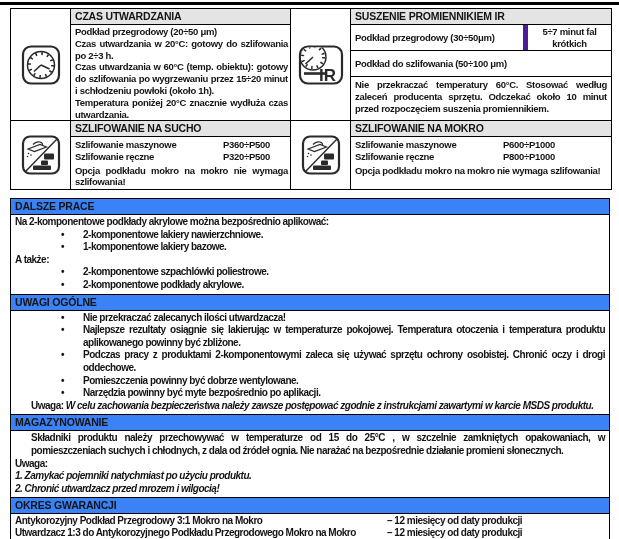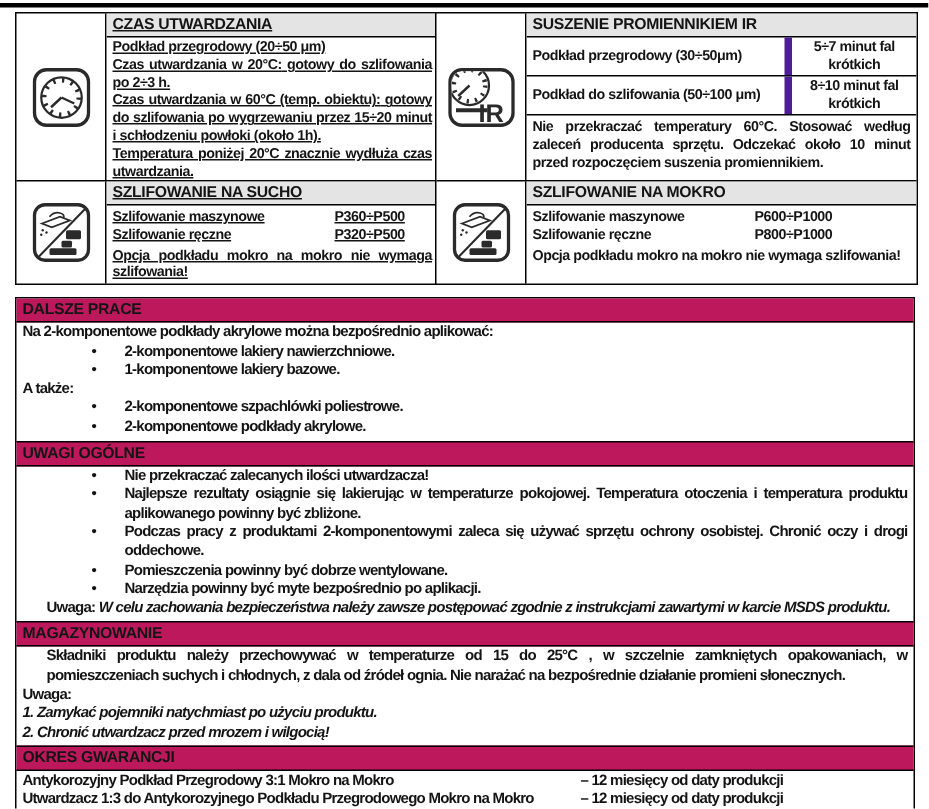--- a/index.html
+++ b/index.html
@@ -3,21 +3,21 @@
 <meta charset="utf-8">
 <style>
   html,body{margin:0;padding:0;}
   body{
     width:619px;height:539px;overflow:hidden;background:#ffffff;
     font-family:"Liberation Sans",sans-serif;color:#141414;font-weight:700;
     position:relative;
   }
   .topline{position:absolute;left:0;top:2px;width:619px;height:3px;background:#000;}
   .tbl{position:absolute;border:1px solid #000;background:#fff;box-sizing:border-box;}
-  .tbl-left{left:10px;top:8px;width:283px;height:182px;text-decoration:underline;}
+  .tbl-left{left:10px;top:8px;width:283px;height:182px;}
   .tbl-right{left:290px;top:8px;width:322px;height:182px;}
   .block{display:flex;box-sizing:border-box;}
   .block.first{border-bottom:1px solid #000;}
   .blk-czas{height:112px;}
   .blk-sand{height:68px;justify-content:flex-end;}
   .icon-cell{width:60px;flex:0 0 60px;border-right:1px solid #000;display:flex;align-items:center;justify-content:center;box-sizing:border-box;overflow:hidden;}
   .blk-content{flex:1;display:flex;flex-direction:column;overflow:hidden;min-width:0;}
   .sec-header{background:#e4e4e4;border-bottom:1px solid #000;padding:1px 4px 1px 4px;font-size:10.5px;line-height:13px;letter-spacing:-0.2px;flex:0 0 auto;}
   .small-text{font-size:9.5px;line-height:11.8px;letter-spacing:-0.3px;}
   .czas-body{padding:1px 4px;text-align:justify;overflow:hidden;}
@@ -26,21 +26,21 @@
   .ir-label{flex:1;display:flex;align-items:center;padding:1px 4px;min-width:0;}
   .ir-value{flex:0 0 88px;border-left:5px solid #4c1d95;display:flex;align-items:center;justify-content:center;text-align:center;padding:1px 3px;box-sizing:border-box;}
   .ir-note{padding:2px 4px;text-align:justify;overflow:hidden;}
   .sand-body{padding:2px 4px;overflow:hidden;}
   .s-row{display:flex;}
   .s-label{flex:0 0 148px;}
   .s-value{flex:1;}
   .s-note{margin-top:2px;text-align:justify;}
 
   .main{position:absolute;left:10px;top:198px;width:600px;border:1px solid #000;border-bottom-width:2px;background:#fff;box-sizing:border-box;}
-  .m-header{background:#be185d;border-bottom:1px solid #000;padding:1px 4px;font-size:10.5px;line-height:13px;letter-spacing:-0.2px;}
+  .m-header{background:#3b82f6;border-bottom:1px solid #000;padding:1px 4px;font-size:10.5px;line-height:13px;letter-spacing:-0.2px;}
   .m-header.mid{border-top:1px solid #000;}
   .m-body{padding:1px 4px 2px 4px;font-size:10px;line-height:12.6px;letter-spacing:-0.5px;}
   .m-body p{margin:0;}
   ul.bullets{margin:0;padding:0;list-style:none;}
   ul.bullets li{position:relative;padding-left:68px;text-align:justify;}
   ul.bullets li::before{content:"\2022";position:absolute;left:46px;top:0;}
   .just{text-align:justify;padding-left:16px;}
   .ital{font-style:italic;}
   .g-row{display:flex;padding:0 4px;font-size:10px;line-height:12.2px;letter-spacing:-0.5px;}
   .g-left{flex:0 0 372px;min-width:0;}
@@ -125,21 +125,20 @@
       </svg>
     </div>
     <div class="blk-content">
       <div class="sec-header">SUSZENIE PROMIENNIKIEM IR</div>
       <div class="ir-row small-text">
         <span class="ir-label">Podkład przegrodowy (30÷50μm)</span>
         <span class="ir-value">5÷7 minut fal krótkich</span>
       </div>
       <div class="ir-row small-text">
         <span class="ir-label">Podkład do szlifowania (50÷100 μm)</span>
-        <span class="ir-value">8÷10 minut fal krótkich</span>
       </div>
       <div class="ir-note small-text">Nie przekraczać temperatury 60°C. Stosować według zaleceń producenta sprzętu. Odczekać około 10 minut przed rozpoczęciem suszenia promiennikiem.</div>
     </div>
   </div>
   <div class="block blk-sand">
     <div class="icon-cell">
       <svg width="40" height="42" viewBox="0 0 40 42" aria-hidden="true">
         <rect x="2" y="2.5" width="36" height="37" rx="7" fill="#fff" stroke="#2a2a2a" stroke-width="2.2"></rect>
         <line x1="4.5" y1="37.5" x2="36" y2="5" stroke="#2a2a2a" stroke-width="1.4"></line>
         <path d="M7 15 L19 10.5 L25.5 13 L13.5 17.5 Z" fill="#fff" stroke="#2a2a2a" stroke-width="1.2"></path>

